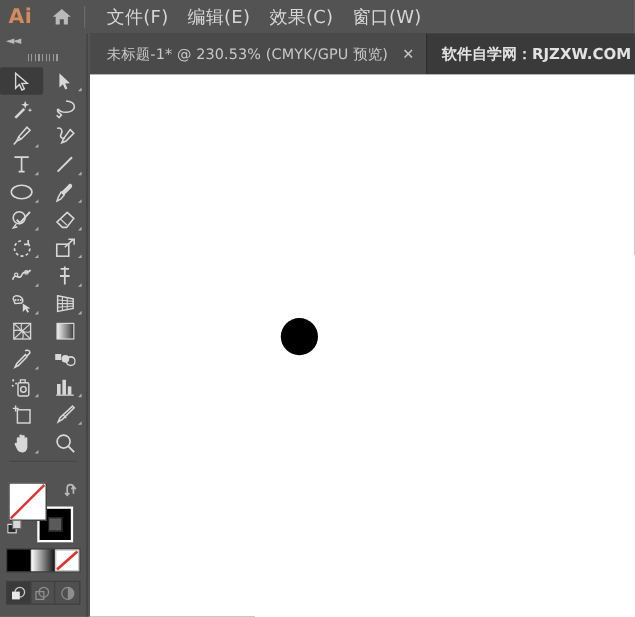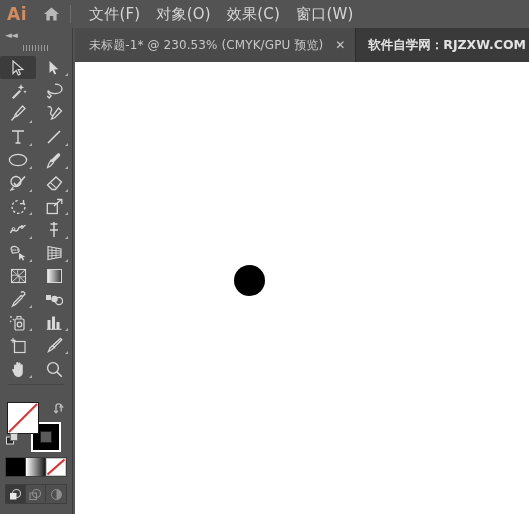--- a/index.html
+++ b/index.html
@@ -144,21 +144,21 @@
   <div class="menubar">
     <div class="ai-logo">Ai</div>
     <div class="home-btn">
       <svg width="17" height="16" viewBox="0 0 17 16">
         <path d="M8.5 1.5 L16 8 L13.6 8 L13.6 14.5 L10.2 14.5 L10.2 10 L6.8 10 L6.8 14.5 L3.4 14.5 L3.4 8 L1 8 Z" fill="#b9b9b9"></path>
       </svg>
     </div>
     <div class="mb-sep"></div>
     <div class="menu-items">
       <div class="menu-item">文件(F)</div>
-      <div class="menu-item">对象(O)</div>
+      <div class="menu-item">编辑(E)</div>
       <div class="menu-item">效果(C)</div>
       <div class="menu-item">窗口(W)</div>
     </div>
   </div>
 
   <div class="tabbar">
     <div class="tab">
       <span class="tab-label">未标题-1* @ 230.53% (CMYK/GPU 预览)</span>
       <span class="tab-close">✕</span>
     </div>

